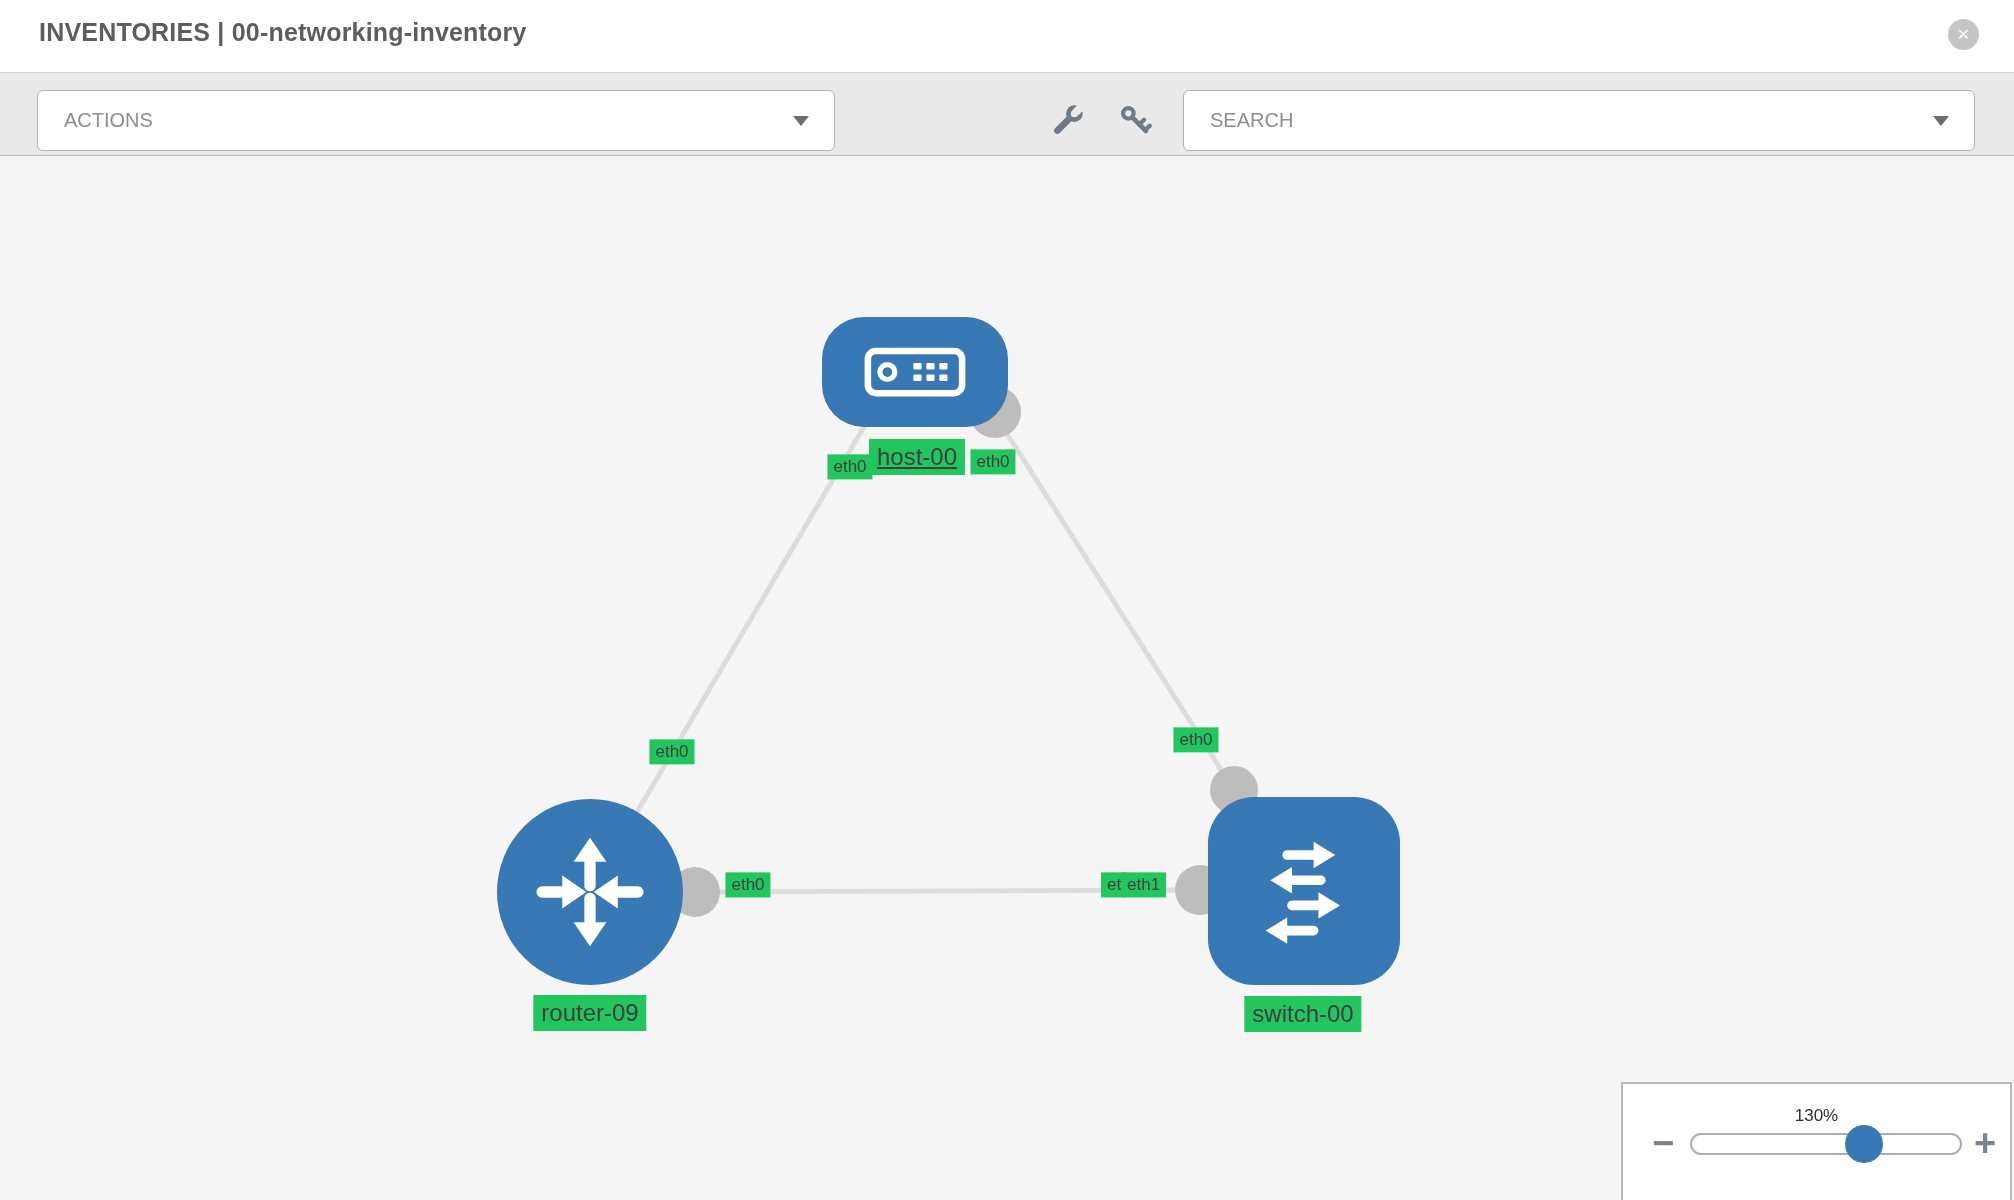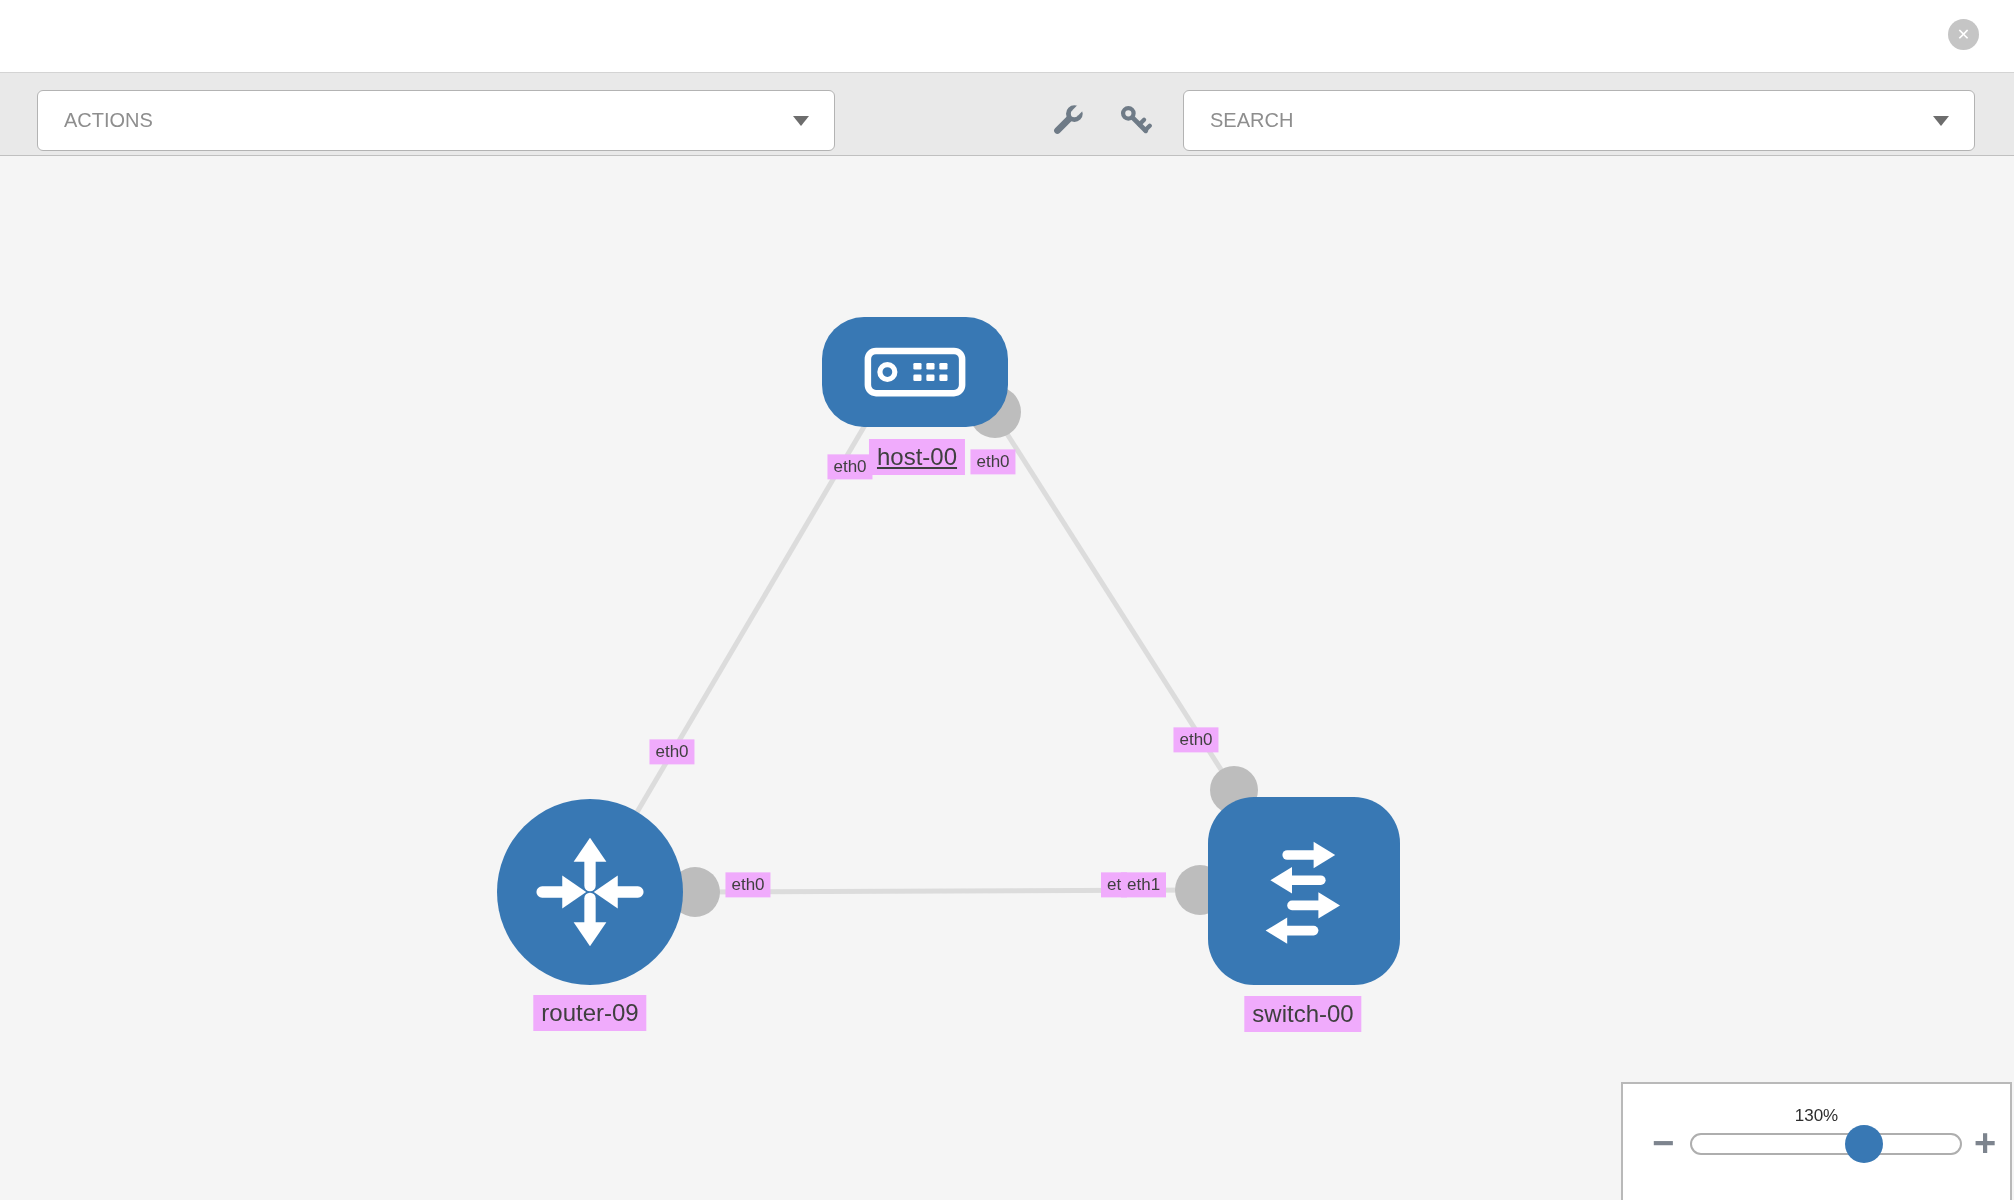--- a/index.html
+++ b/index.html
@@ -51,21 +51,21 @@
   }
   .links-svg{position:absolute;top:0;left:0;}
   .node{
     position:absolute;background:var(--node-blue);
     display:flex;align-items:center;justify-content:center;cursor:pointer;
   }
   .node-host{left:822px;top:161px;width:186px;height:110px;border-radius:42px;}
   .node-router{left:497px;top:643px;width:186px;height:186px;border-radius:50%;}
   .node-switch{left:1208px;top:641px;width:192px;height:188px;border-radius:46px;}
   .chip{
-    position:absolute;background:#f0abfc;color:var(--chip-text);white-space:nowrap;
+    position:absolute;background:#22c55e;color:var(--chip-text);white-space:nowrap;
     transform:translate(-50%,-50%);line-height:1.25;
   }
   .node-chip{font-size:24px;padding:3px 8px;}
   .eth-chip{font-size:17px;padding:2px 6px;}
   .chip-left{transform:translateY(-50%);} 
   .chip-clip{overflow:hidden;width:26px;}
   
   .zoom-panel{
     position:absolute;left:1621px;top:926px;width:391px;height:200px;
     background:#fff;border:2px solid #b9b9b9;
@@ -85,20 +85,21 @@
   }
   .zoom-knob{
     position:absolute;left:222px;top:41px;width:38px;height:38px;border-radius:50%;
     background:var(--accent-knob);cursor:grab;
   }
 </style>
 </head>
 <body>
 
 <div class="header">
+  <div class="header-title">INVENTORIES | 00-networking-inventory</div>
   <div class="close-btn">
     <span>✕</span>
   </div>
 </div>
 
 <div class="toolbar">
   <div class="dropdown dd-actions">
     <span>ACTIONS</span>
     <span class="caret"></span>
   </div>

